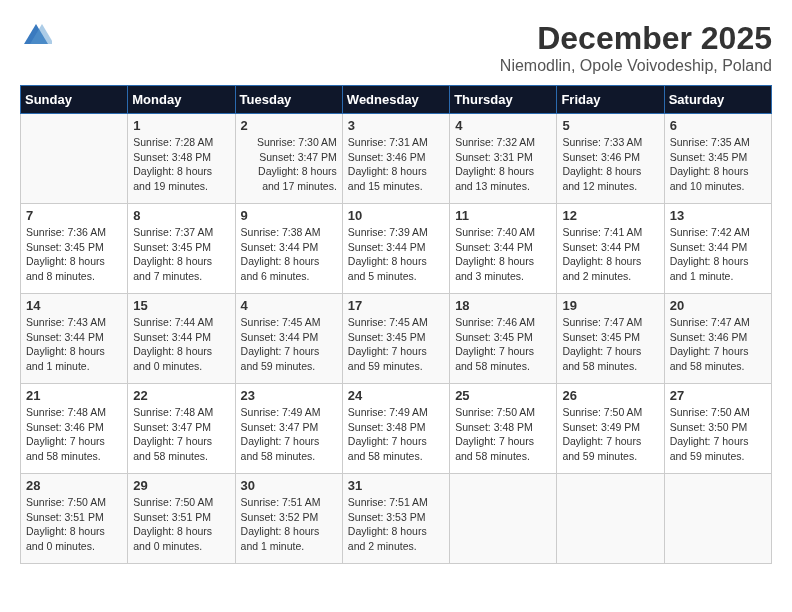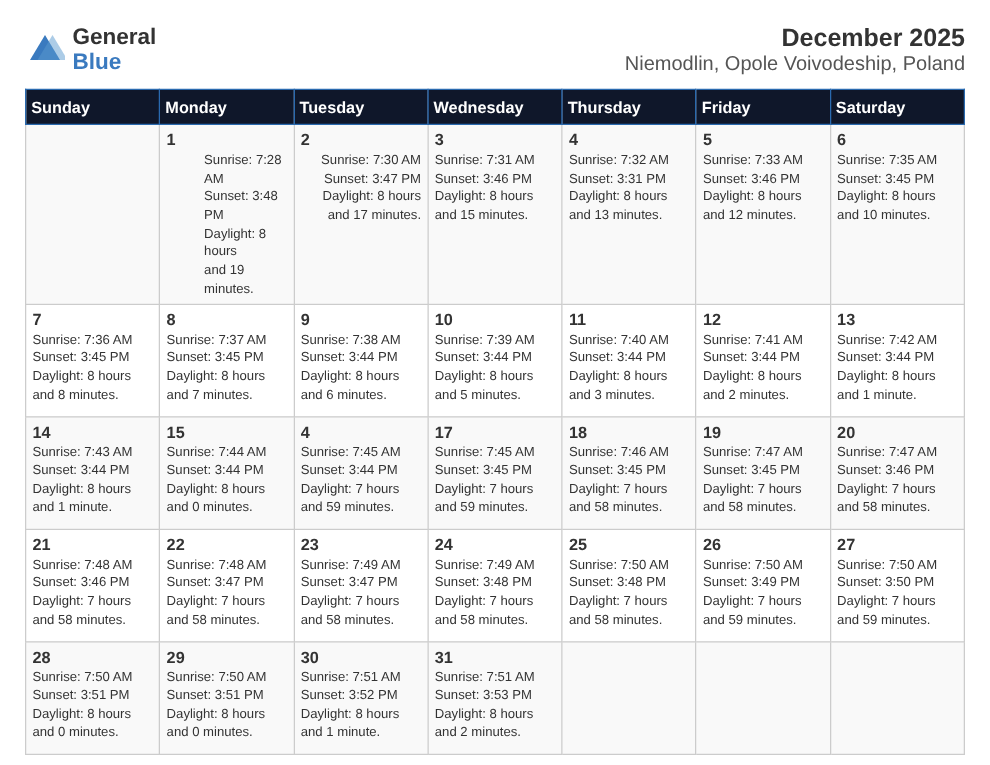--- a/index.html
+++ b/index.html
@@ -37,21 +37,21 @@
       color: #3a7abf;
     }
     .logo-icon {
       width: 32px;
       height: 32px;
     }
     .title-area {
       text-align: right;
     }
     .month-title {
-      font-size: 20px;
+      font-size: 32px;
       font-weight: bold;
       color: #333;
     }
     .location {
       font-size: 16px;
       color: #555;
     }
     .calendar {
       width: 100%;
       border-collapse: collapse;
@@ -95,24 +95,20 @@
   </style>
 </head>
 <body>
 
 <div class="header">
   <div class="logo">
     <svg class="logo-icon" viewBox="0 0 32 32" width="32" height="32">
       <polygon points="16,4 28,24 4,24" fill="#3a7abf"></polygon>
       <polygon points="22,4 34,24 10,24" fill="#5a9ad0" opacity="0.5"></polygon>
     </svg>
-    <div class="logo-text">
-      <span class="logo-general">General</span>
-      <span class="logo-blue">Blue</span>
-    </div>
   </div>
   <div class="title-area">
     <div class="month-title">December 2025</div>
     <div class="location">Niemodlin, Opole Voivodeship, Poland</div>
   </div>
 </div>
 
 <table class="calendar">
   <thead>
     <tr>
@@ -123,21 +119,21 @@
         <th>Thursday</th>
         <th>Friday</th>
         <th>Saturday</th>
       </tr>
   </thead>
   <tbody id="calendar-body">
   <tr>
         <td class="empty-cell"></td>
         <td>
           <span class="day-num">1</span>
-          <div class="day-info" style="white-space: pre-line; margin-left: 30px;">Sunrise: 7:28 AM
+          <div class="day-info" style="white-space: pre-line;">Sunrise: 7:28 AM
 Sunset: 3:48 PM
 Daylight: 8 hours
 and 19 minutes.</div>
         </td>
         <td>
           <span class="day-num">2</span>
           <div class="day-info" style="white-space: pre-line; text-align: right;">Sunrise: 7:30 AM
 Sunset: 3:47 PM
 Daylight: 8 hours
 and 17 minutes.</div>

